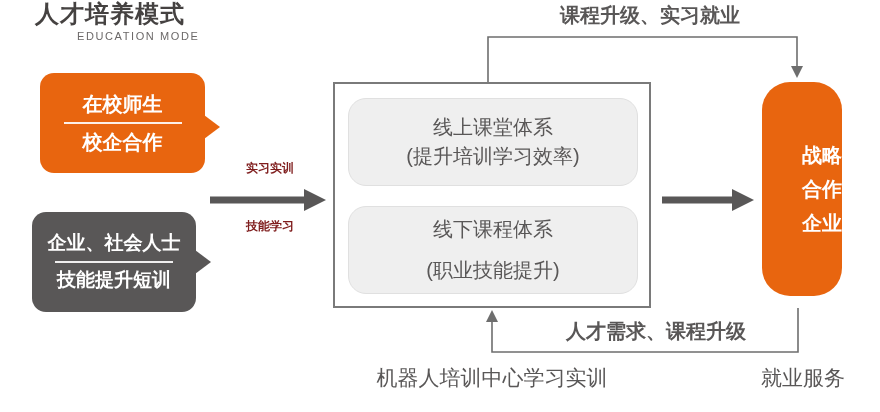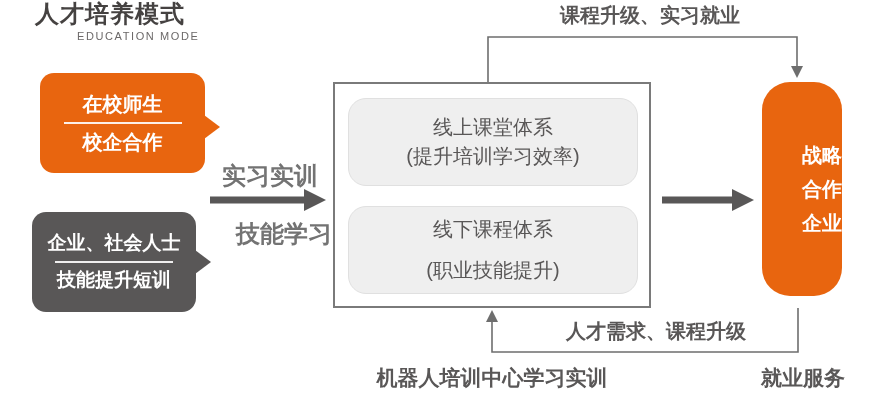--- a/index.html
+++ b/index.html
@@ -30,25 +30,25 @@
   .bubble-gray .l2{font-size:19px;}
   .bubble .divider{width:118px;height:2px;background:rgba(255,255,255,0.9);margin:6px auto;}
   .tail{
     position:absolute;right:-15px;width:0;height:0;
     border-top:12px solid transparent;border-bottom:12px solid transparent;
   }
   .tail-orange{top:42px;border-left:16px solid #E8650F;}
   .tail-gray{top:38px;border-left:16px solid #595757;}
   
   .flow-label{
-    position:absolute;color:#737373;font-size:24px;font-weight:600;
+    position:absolute;color:#7f1d1d;font-size:12px;font-weight:600;
     text-align:center;width:124px;left:208px;
   }
   .flow-label.top{top:160px;}
-  .flow-label.bottom{top:218px;text-align:right;}
+  .flow-label.bottom{top:218px;}
   
   .center-box{
     position:absolute;left:333px;top:82px;width:314px;height:222px;
     background:#ffffff;border:2px solid #7A7A7A;
   }
   .panel{
     position:absolute;left:13px;width:288px;height:86px;
     background:#EFEFEF;border:1px solid #E0E0E0;border-radius:18px;
     display:flex;flex-direction:column;align-items:center;justify-content:center;
     color:#595757;font-size:20px;line-height:1.45;text-align:center;
@@ -63,21 +63,21 @@
     font-size:20px;font-weight:bold;line-height:1.7;text-align:center;
   }
   
   .fb-label{
     position:absolute;color:#595757;font-size:20px;font-weight:600;text-align:center;
   }
   .fb-top{left:488px;top:2px;width:324px;}
   .fb-bottom{left:494px;top:318px;width:324px;}
   
   .caption{
-    position:absolute;color:#595757;font-size:21px;font-weight:700;text-align:center;
+    position:absolute;color:#595757;font-size:21px;font-weight:400;text-align:center;
     top:364px;
   }
   .caption-center{left:333px;width:318px;}
   .caption-right{left:753px;width:100px;}
   
   .connectors{position:absolute;left:0;top:0;width:880px;height:412px;pointer-events:none;}
 </style>
 </head>
 <body>
 

